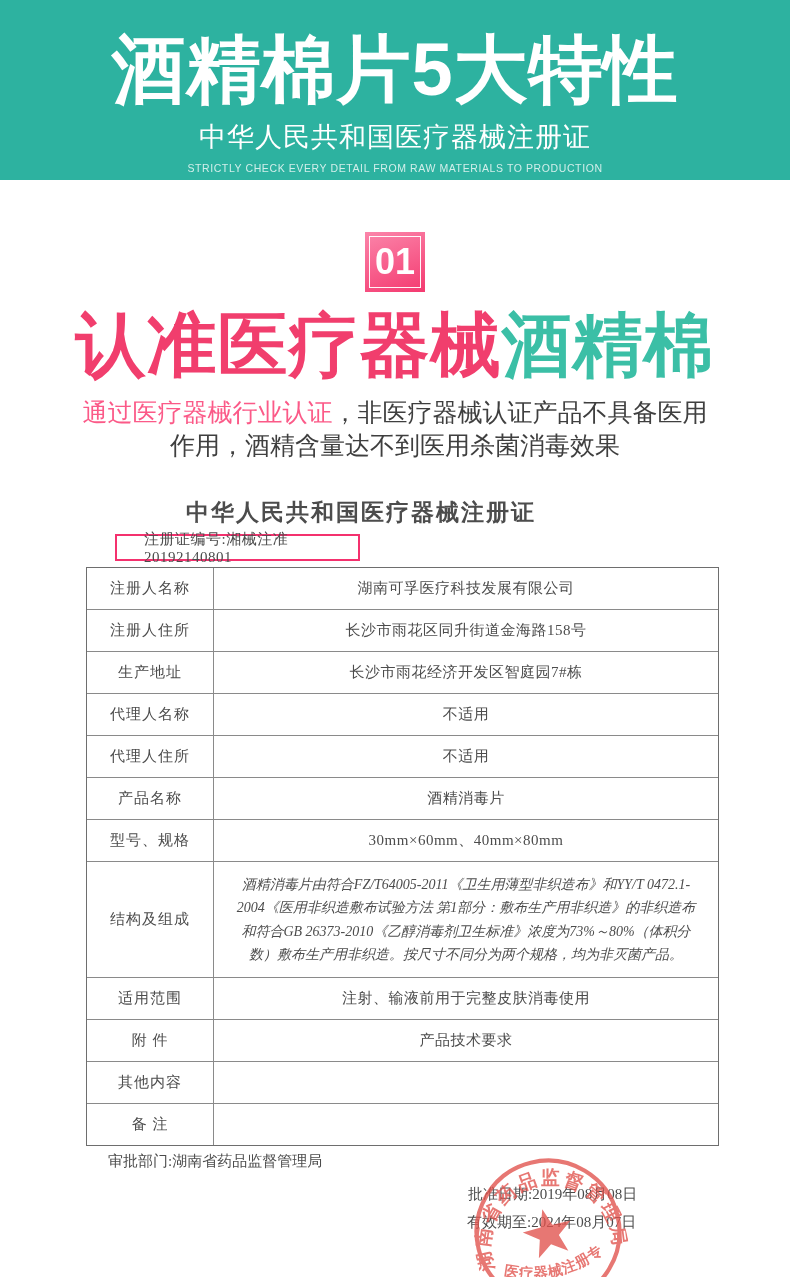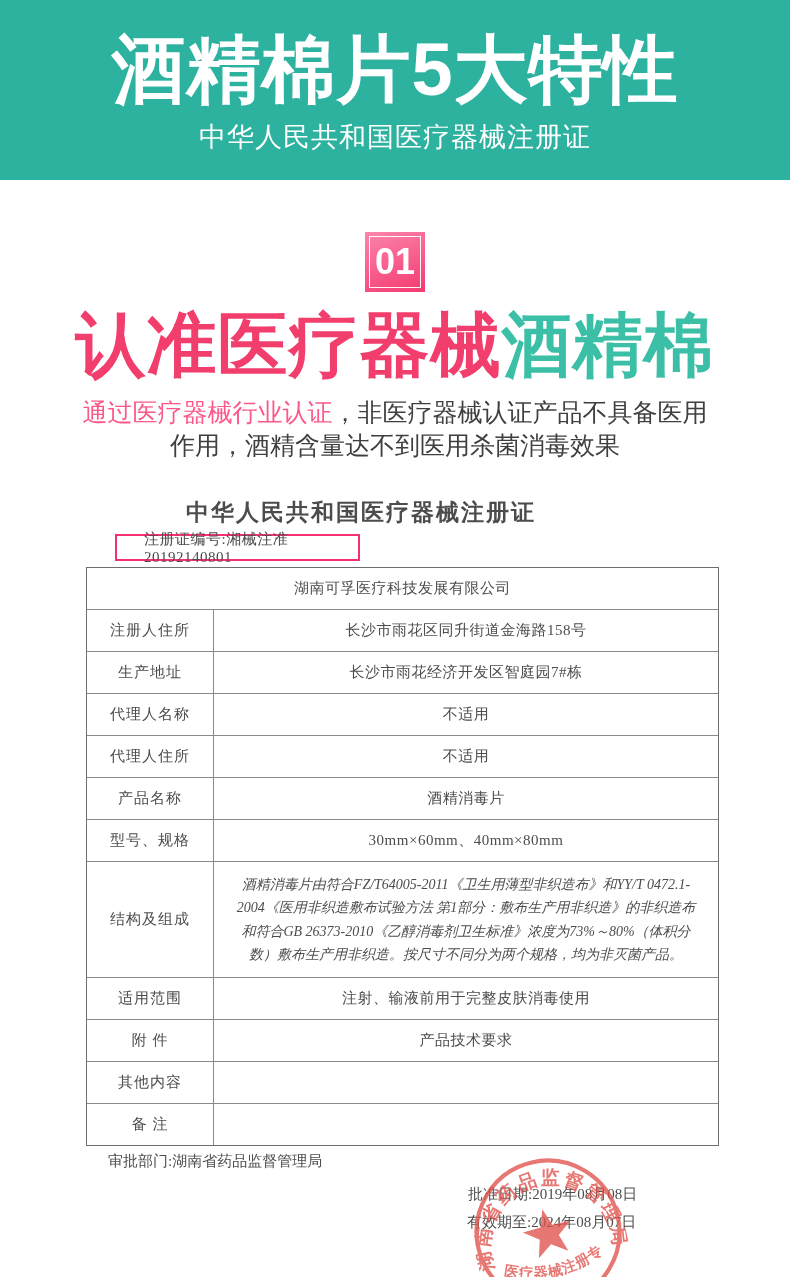--- a/index.html
+++ b/index.html
@@ -17,21 +17,21 @@
     background:#2db2a0;color:#ffffff;text-align:center;
   }
   .hero-title{
     margin:6px;padding-top:20px;
     font-size:74px;font-weight:900;line-height:1.18;letter-spacing:1px;
   }
   .hero-sub{
     margin-top:0px;font-size:27px;font-weight:500;letter-spacing:1px;
   }
   .hero-en{
-    margin-top:23px;font-size:10.5px;font-weight:400;
+    margin-top:7px;font-size:10.5px;font-weight:400;
     letter-spacing:0.6px;opacity:0.78;
   }
   
   .badge{
     position:absolute;left:365px;top:232px;width:60px;height:60px;
     background:linear-gradient(160deg,#fb85aa 0%,#f43a70 100%);
     display:flex;align-items:center;justify-content:center;
   }
   .badge::before{
     content:"";position:absolute;left:4px;top:4px;right:4px;bottom:4px;
@@ -115,20 +115,21 @@
 
   <div class="cert">
     <div class="cert-title">中华人民共和国医疗器械注册证</div>
 
     <div class="reg-box">
       <span>注册证编号:湘械注准20192140801</span>
     </div>
 
     <div class="cert-table">
       <div class="t-row">
+        <div class="t-label">注册人名称</div>
         <div class="t-value">湖南可孚医疗科技发展有限公司</div>
       </div>
       <div class="t-row">
         <div class="t-label">注册人住所</div>
         <div class="t-value">长沙市雨花区同升街道金海路158号</div>
       </div>
       <div class="t-row">
         <div class="t-label">生产地址</div>
         <div class="t-value">长沙市雨花经济开发区智庭园7#栋</div>
       </div>

